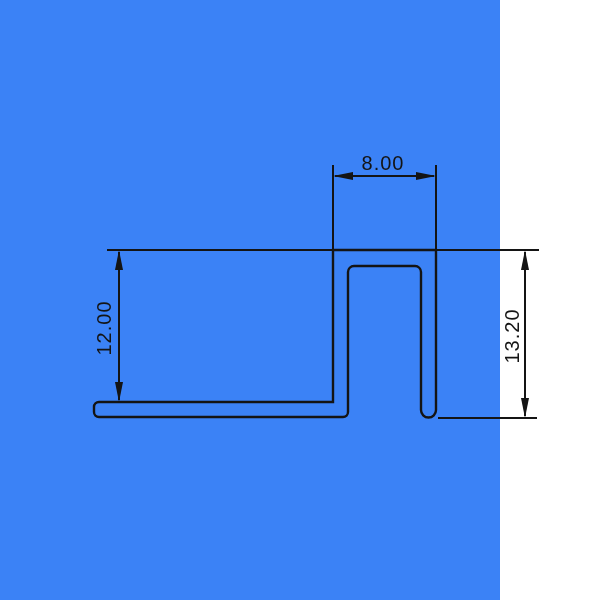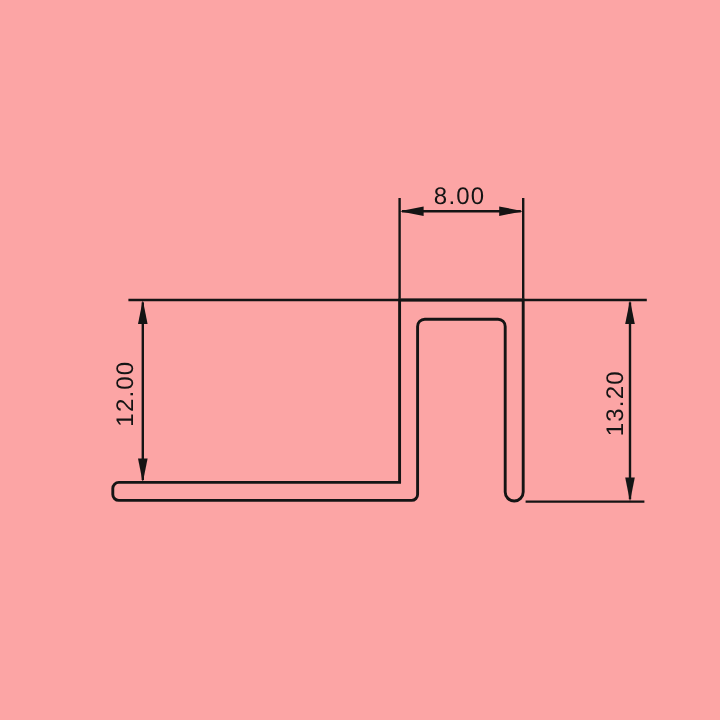--- a/index.html
+++ b/index.html
@@ -5,23 +5,23 @@
   html, body {
     margin: 0;
     padding: 0;
     width: 600px;
     height: 600px;
     background: #ffffff;
     overflow: hidden;
   }
   .canvas {
     position: relative;
-    width: 600px;
+    width: 500px;
     height: 600px;
-    background: #fca5a5;
+    background: #3b82f6;
   }
   svg { display: block; }
   .profile-stroke {
     fill: none;
     stroke: currentColor;
     stroke-width: 2.4;
     stroke-linejoin: miter;
     stroke-linecap: butt;
   }
   .dim-stroke {

